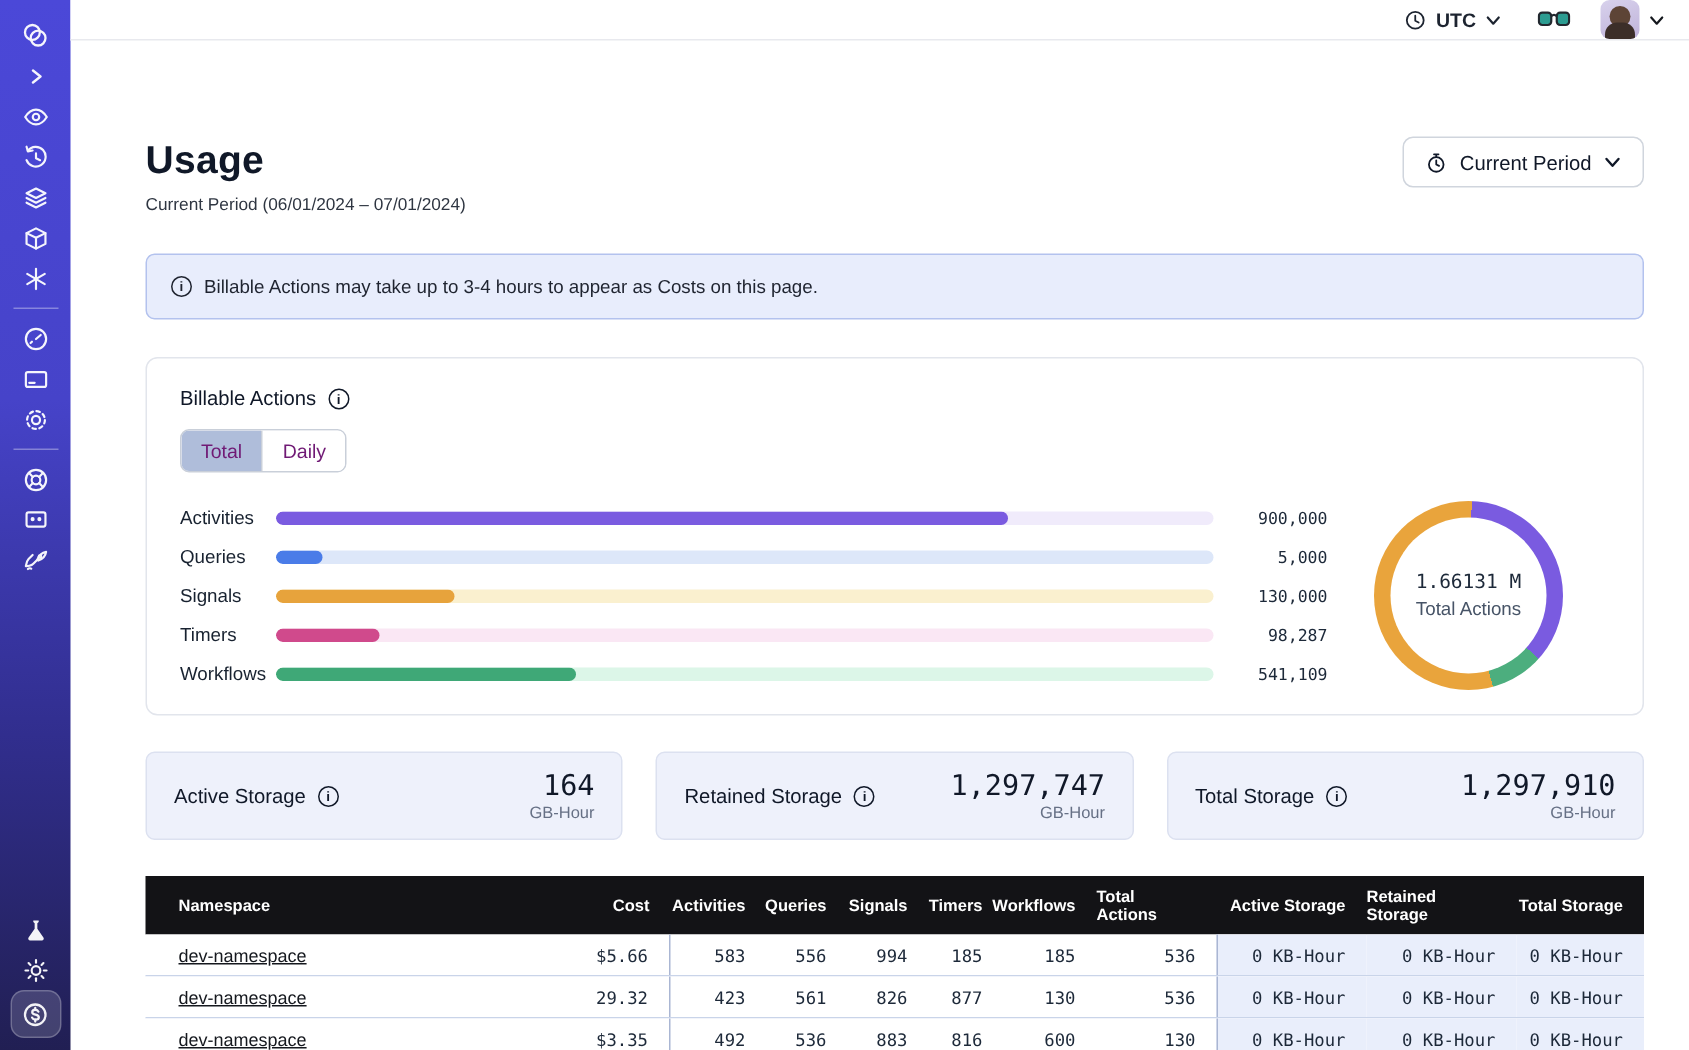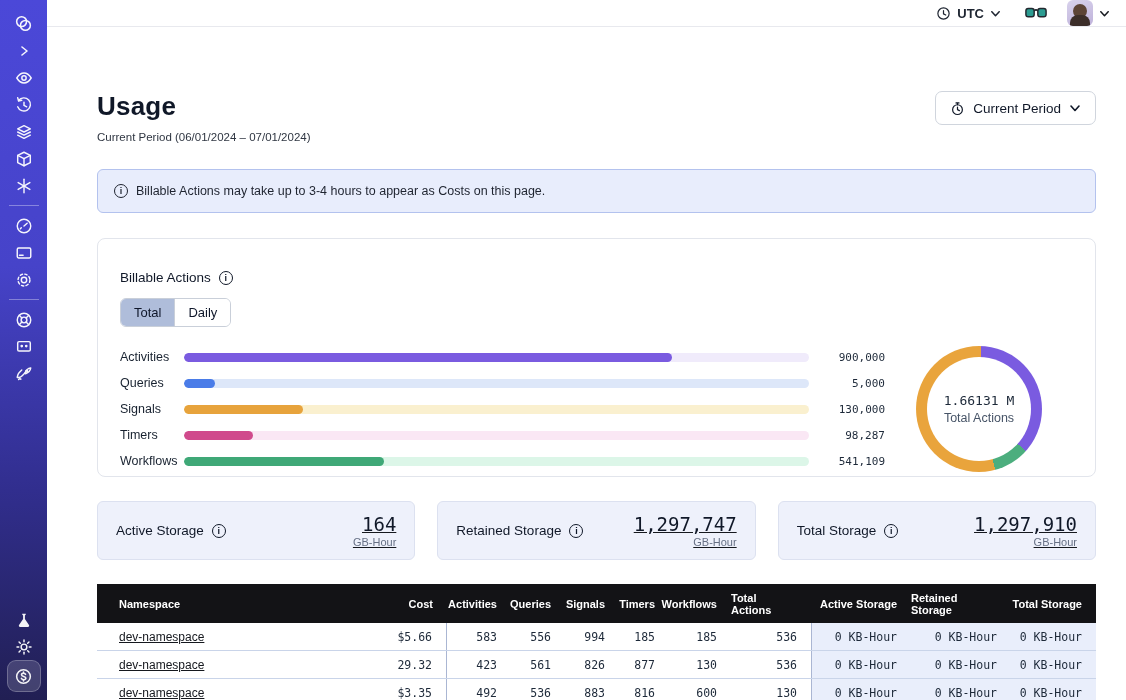--- a/index.html
+++ b/index.html
@@ -50,24 +50,24 @@
     font-size:12.5px; color:#1f2430; }
 
   .info-icon { display:inline-flex; align-items:center; justify-content:center;
     width:14px; height:14px; border:1.2px solid currentColor; border-radius:50%;
     font-size:9px; font-weight:600; flex:0 0 14px; cursor:pointer; }
 
   
   .card { margin-top:25px; border:1px solid #e2e5ec; border-radius:8px; background:#fff;
     padding:19px 22px 15px 22px; height:239px; }
   .card-title-row { display:flex; align-items:center; gap:8px; font-size:13.5px;
-    font-weight:500; color:#101828;margin-top:12px; }
+    font-weight:500; color:#101828; }
   .toggle { margin-top:13px; display:inline-flex; border:1px solid #c9cfd9; border-radius:6px;
     overflow:hidden; font-size:13px; }
-  .toggle-seg { padding:6px 13px; background:#fff; cursor:pointer; color:#0f172a; }
+  .toggle-seg { padding:6px 13px; background:#fff; cursor:pointer; color:#701a75; }
   .toggle-seg.active { background:#afbdda; }
   .toggle-seg + .toggle-seg { border-left:1px solid #c9cfd9; }
 
   .chart-area { display:flex; margin-top:17px; }
   .bars { flex:1; }
   .bar-row { display:flex; align-items:center; height:26px; }
   .bar-label { width:64px; font-size:12.5px; color:#182230; flex:0 0 64px; }
   .bar-track { flex:1; height:9px; border-radius:5px; position:relative; overflow:hidden; }
   .bar-fill { position:absolute; left:0; top:0; height:9px; border-radius:5px; }
   .bar-value { width:62px; flex:0 0 62px; text-align:right; margin-left:14px;
@@ -80,21 +80,21 @@
     align-items:center; justify-content:center; gap:3px; }
   .donut-value { font-family:"DejaVu Sans Mono", monospace; font-size:13px; color:#1d2939; }
   .donut-label { font-size:12.5px; color:#475467; }
 
   
   .storage-row { margin-top:24px; display:flex; gap:22px; }
   .storage-card { flex:1; height:59px; background:#eef1fb; border:1px solid #dce1f0;
     border-radius:6px; display:flex; align-items:center; justify-content:space-between;
     padding:0 18px; }
   .storage-label { display:flex; align-items:center; gap:8px; font-size:13.5px; color:#101828; }
-  .storage-val { text-align:right;text-decoration:underline; }
+  .storage-val { text-align:right; }
   .storage-value { font-family:"DejaVu Sans Mono", monospace; font-size:19px; color:#101828; }
   .storage-unit { font-size:11px; color:#667085; margin-top:1px; }
 
   
   .usage-table { margin-top:24px; width:999px; }
   .t-head { display:flex; background:#131316; color:#fff; height:39px; align-items:center;
     font-size:11px; font-weight:600; }
   .t-row { display:flex; height:28px; align-items:stretch; border-bottom:1px solid #c9d4e9;
     font-size:12px; background:#fff; }
   .t-cell { display:flex; align-items:center; justify-content:flex-end; padding-right:14px; }

